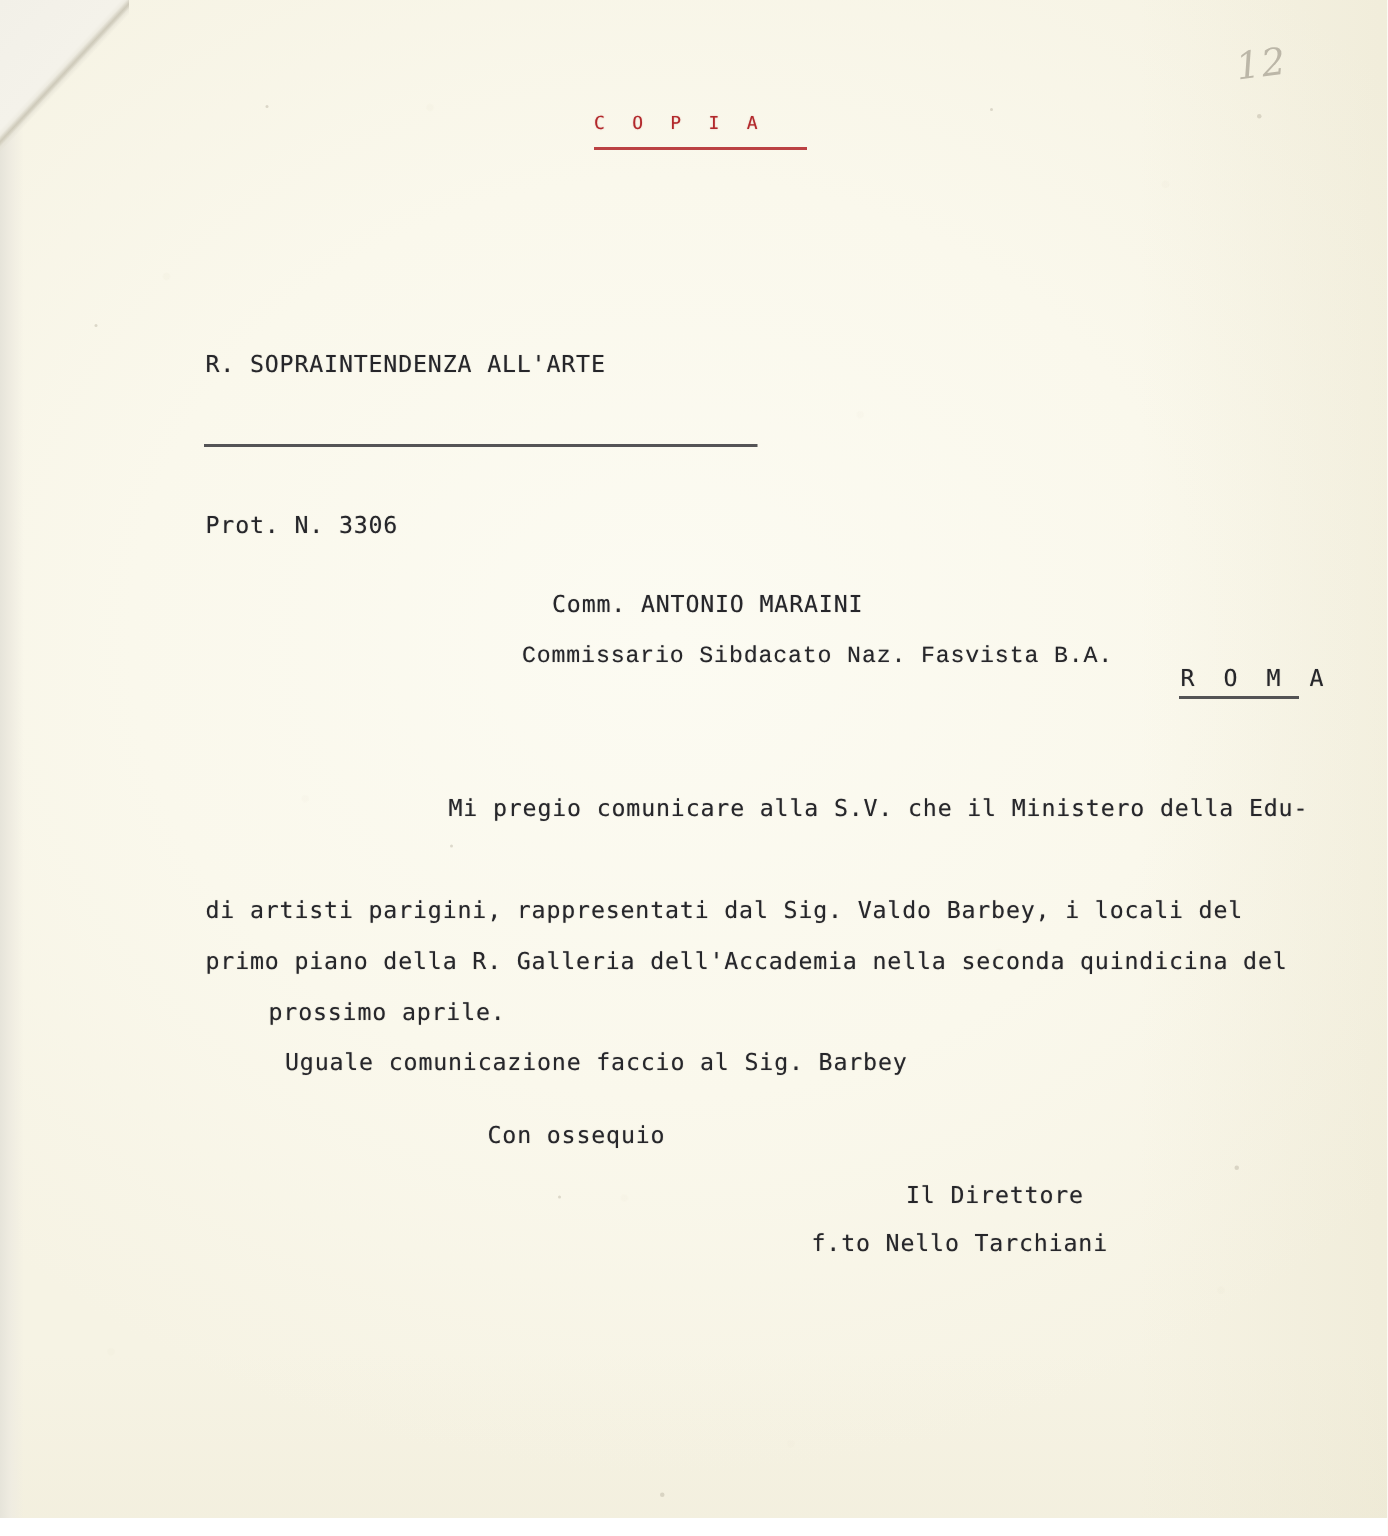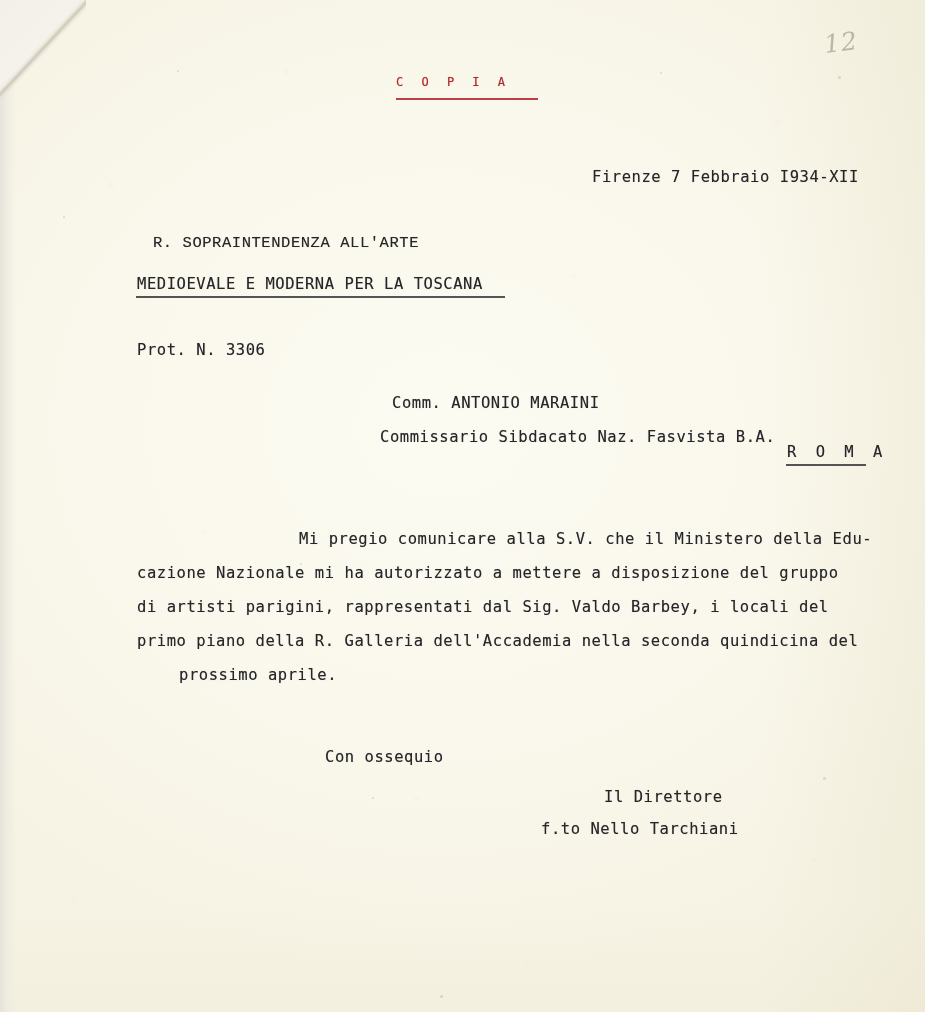--- a/index.html
+++ b/index.html
@@ -186,37 +186,35 @@
   <span class="speck" style="left:372px; top:797px; width:2px; height:2px;"></span>
   <span class="speck" style="left:440px; top:995px; width:3px; height:3px;"></span>
   <span class="speck" style="left:63px;  top:216px; width:2px; height:2px;"></span>
   <span class="speck" style="left:300px; top:563px; width:2px; height:2px;"></span>
 
   <div id="folio">12</div>
 
   <div id="copia">C O P I A</div>
   <div id="copia-rule"></div>
 
-  <div class="typed" style="left:592px; top:168px;">Firenze 7 Febbraio I934-XII</div>
-
-  <div class="typed" style="left:153px; top:234px;font-family:Liberation Mono, monospace;">R. SOPRAINTENDENZA ALL'ARTE</div>
-  <div class="typed" style="left:137px; top:275px;">MEDIOEVALE E MODERNA PER LA TOSCANA</div>
+
+  <div class="typed" style="left:137px; top:234px;">R. SOPRAINTENDENZA ALL'ARTE</div>
   <div class="rule" style="left:136px; top:296px; width:369px;"></div>
 
   <div class="typed" style="left:137px; top:341px;">Prot. N. 3306</div>
 
-  <div class="typed" style="left:368px; top:394px;margin-left:24px;">Comm. ANTONIO MARAINI</div>
-  <div class="typed" style="left:380px; top:428px;">Commissario Sibdacato Naz. Fasvista B.A.</div>
+  <div class="typed" style="left:368px; top:394px;">Comm. ANTONIO MARAINI</div>
+  <div class="typed" style="left:348px; top:428px;font-family:Liberation Mono, monospace;">Commissario Sibdacato Naz. Fasvista B.A.</div>
   <div class="typed" style="left:787px; top:443px; letter-spacing:5px;">R O M A</div>
   <div class="rule" style="left:786px; top:464px; width:80px;"></div>
 
   <div class="typed" style="left:299px; top:530px;">Mi pregio comunicare alla S.V. che il Ministero della Edu-</div>
-  <div class="typed" style="left:137px; top:564px;">cazione Nazionale mi ha autorizzato a mettere a disposizione del gruppo</div>
   <div class="typed" style="left:137px; top:598px;">di artisti parigini, rappresentati dal Sig. Valdo Barbey, i locali del</div>
   <div class="typed" style="left:137px; top:632px;">primo piano della R. Galleria dell'Accademia nella seconda quindicina del</div>
   <div class="typed" style="left:137px; top:666px;margin-left:42px;">prossimo aprile.</div>
 
+  <div class="typed" style="left:190px; top:699px;">Uguale comunicazione faccio al Sig. Barbey</div>
 
   <div class="typed" style="left:325px; top:748px;">Con ossequio</div>
   <div class="typed" style="left:604px; top:788px;">Il Direttore</div>
   <div class="typed" style="left:541px; top:820px;">f.to Nello Tarchiani</div>
 
 </div>
 
 </body></html>

